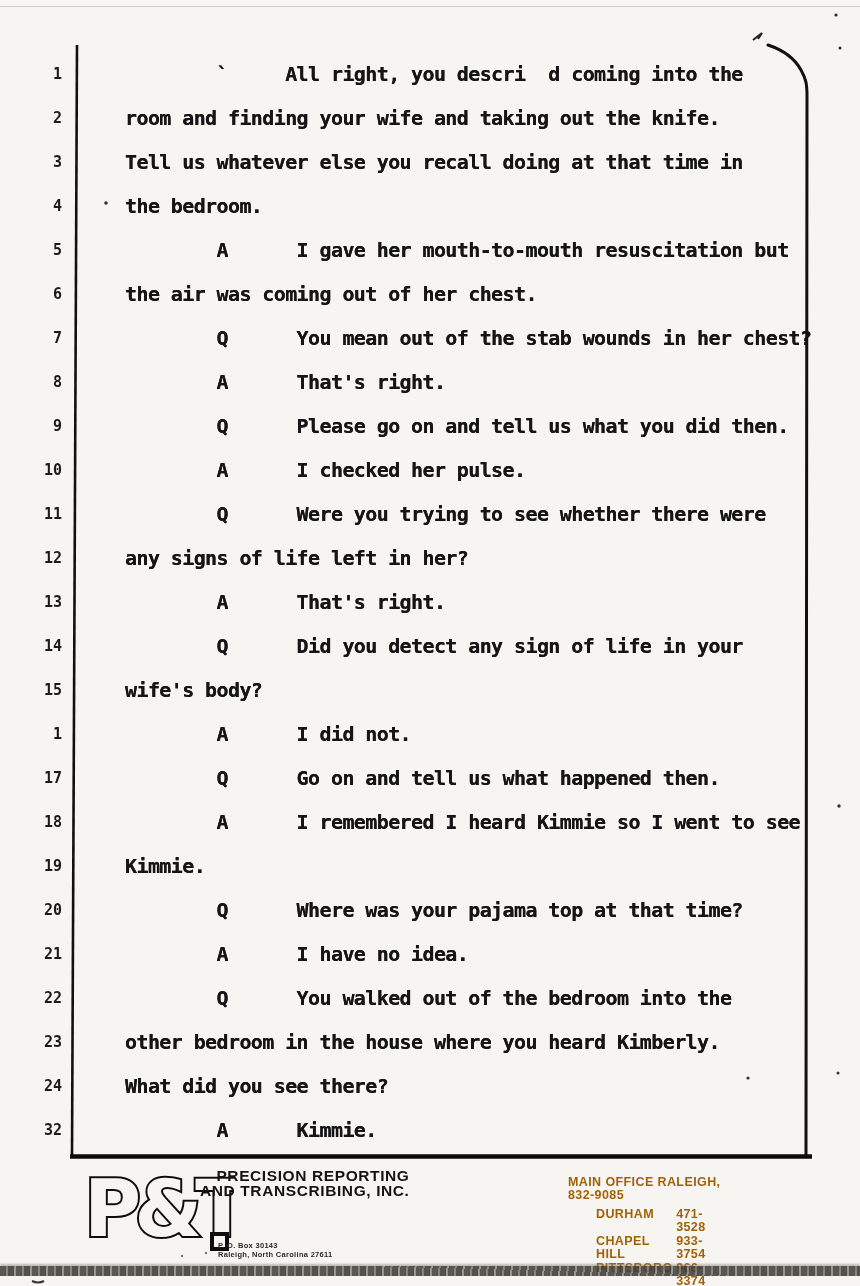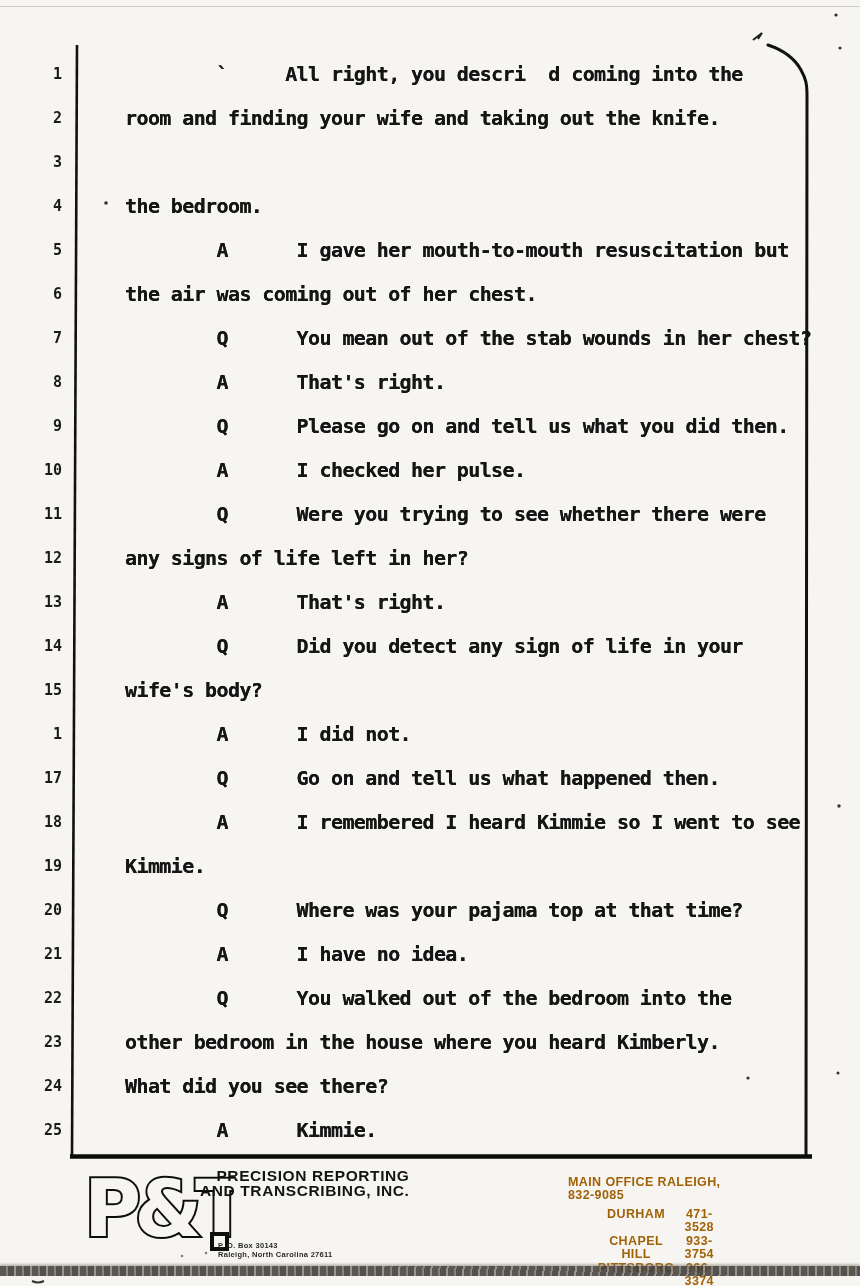--- a/index.html
+++ b/index.html
@@ -44,21 +44,21 @@
     letter-spacing:0.3px;color:#2a2a28;
     filter:blur(0.2px);
     margin-top:19px;
   }
   .phones{
     position:absolute;left:568px;top:16px;
     font:700 12.5px/13px "Liberation Sans", sans-serif;
     letter-spacing:0.4px;color:#a16207;
   }
   .phones .main{margin-bottom:6px;}
-  .branch{display:flex;margin-left:28px;margin-bottom:1px;text-align:center;}
+  .branch{display:flex;margin-left:28px;margin-bottom:1px;}
   .branch .city{width:97px;}
   
   .scan-band{
     position:absolute;left:0;top:1266px;width:860px;height:10px;
     background:repeating-linear-gradient(93deg,#45423d 0 6px,#78746c 6px 8px,#3d3b37 8px 14px,#8d8880 14px 16px);
     box-shadow:0 -2px 2px rgba(125,120,110,0.55);
     opacity:.88;
   }
   .topline{
     position:absolute;left:0;top:6px;width:860px;height:1px;
@@ -77,20 +77,21 @@
   <div class="row">
       <span class="num">1</span>
       <pre class="txt">        `     All right, you descri  d coming into the</pre>
     </div>
       <div class="row">
       <span class="num">2</span>
       <pre class="txt">room and finding your wife and taking out the knife.</pre>
     </div>
       <div class="row">
       <span class="num">3</span>
+      <pre class="txt">Tell us whatever else you recall doing at that time in</pre>
     </div>
       <div class="row">
       <span class="num">4</span>
       <pre class="txt">the bedroom.</pre>
     </div>
       <div class="row">
       <span class="num">5</span>
       <pre class="txt">        A      I gave her mouth-to-mouth resuscitation but</pre>
     </div>
       <div class="row">
@@ -163,21 +164,21 @@
     </div>
       <div class="row">
       <span class="num">23</span>
       <pre class="txt">other bedroom in the house where you heard Kimberly.</pre>
     </div>
       <div class="row">
       <span class="num">24</span>
       <pre class="txt">What did you see there?</pre>
     </div>
       <div class="row">
-      <span class="num">25</span>
+      <span class="num">32</span>
       <pre class="txt">        A      Kimmie.</pre>
     </div>
     </div>
 
   <svg class="overlay" width="860" height="1286">
 
     <path d="M 77,45 L 72,1155" stroke="#111" stroke-width="2.6" fill="none"></path>
 
     <path d="M 768,45 C 783,50 795,59 801,70 C 806,79 807,84 807,96 L 806,1155" stroke="#111" stroke-width="3" fill="none" stroke-linecap="round"></path>
 

